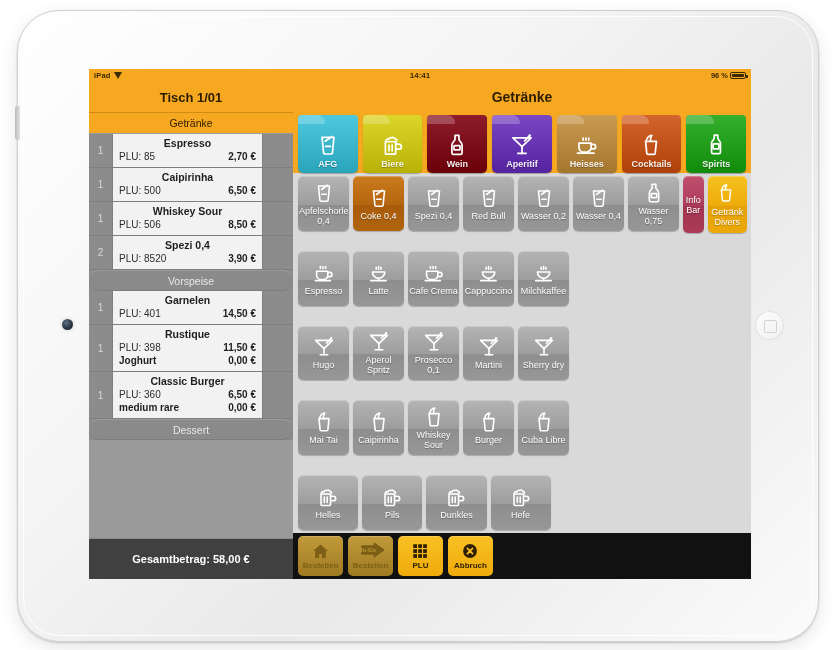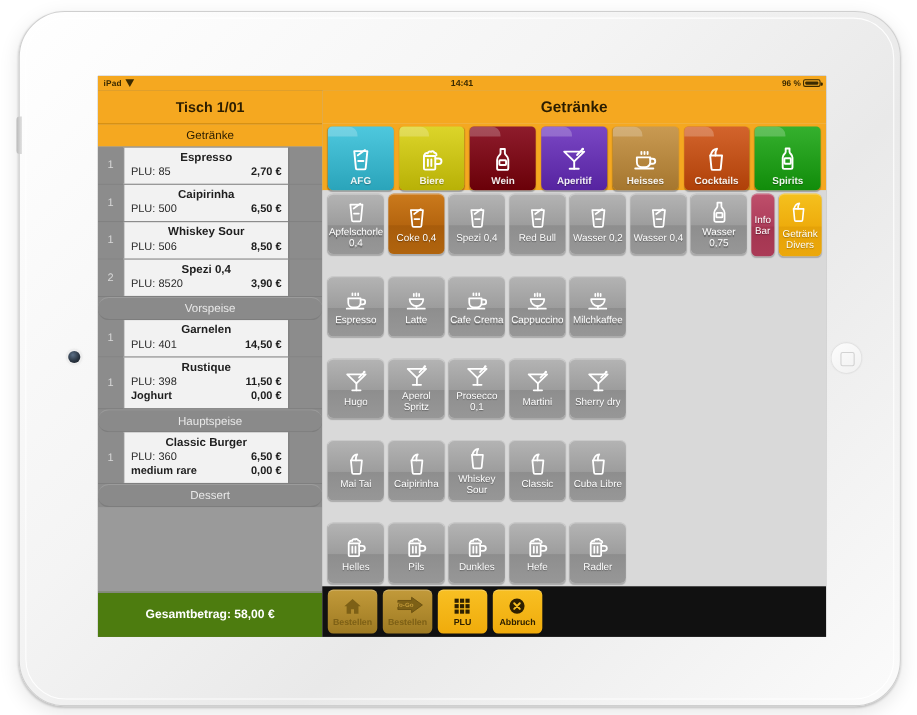--- a/index.html
+++ b/index.html
@@ -101,21 +101,21 @@
     flex:1;background:#f2f2f2;padding:3px 6px 4px 6px;min-width:0;
     border-left:1px solid #7f7f7f;
   }
   .tail-cell{width:30px;flex:0 0 30px;background:#8c8c8c;border-left:1px solid #7f7f7f;}
   .it-name{font-size:10.5px;font-weight:bold;color:#1e1e1e;line-height:13px;white-space:nowrap;overflow:hidden;}
   .it-line{display:flex;justify-content:space-between;align-items:baseline;line-height:13px;}
   .it-plu{font-size:10px;color:#2c2c2c;}
   .it-price{font-size:10px;font-weight:bold;color:#1e1e1e;}
   .it-sub{font-size:10px;font-weight:bold;color:#1e1e1e;}
   .order-total{
-    flex:0 0 40px;background:#4d7c0f;display:flex;align-items:center;justify-content:center;
+    flex:0 0 40px;background:#404040;display:flex;align-items:center;justify-content:center;
     color:#ffffff;font-size:11px;font-weight:bold;border-top:1px solid #8a8a8a;
   }
 
   
   .right-pane{flex:1;display:flex;flex-direction:column;min-width:0;background:#d9d9d9;}
   .right-title{
     height:30px;flex:0 0 30px;background:#f5a820;color:#2b1d00;
     display:flex;align-items:center;justify-content:center;font-size:14px;font-weight:bold;
   }
 
@@ -288,21 +288,20 @@
                     <span class="it-plu">PLU: 398</span>
                     <span class="it-price">11,50 €</span>
                   </div>
                   <div class="it-line">
                     <span class="it-sub">Joghurt</span>
                     <span class="it-sub">0,00 €</span>
                   </div>
                 </div>
                 <div class="tail-cell"></div>
               </div>
-              <div class="sect-head">Hauptspeise</div>
               <div class="order-row">
                 <div class="qty-cell">1</div>
                 <div class="item-cell">
                   <div class="it-name">Classic Burger</div>
                   <div class="it-line">
                     <span class="it-plu">PLU: 360</span>
                     <span class="it-price">6,50 €</span>
                   </div>
                   <div class="it-line">
                     <span class="it-sub">medium rare</span>
@@ -569,21 +568,21 @@
                         <path stroke="#fff" stroke-width="1.6" fill="none" stroke-linecap="round" stroke-linejoin="round" d="M7 8.6h10l-1.1 11a1.2 1.2 0 0 1-1.2 1.1H9.3a1.2 1.2 0 0 1-1.2-1.1z"></path>
                         <path stroke="#fff" stroke-width="1.6" fill="none" stroke-linecap="round" stroke-linejoin="round" d="M7.4 8.6c.8-3.2 3-5.4 5.4-5.6-1.1 1.5-1.5 3.4-1.3 5.6"></path>
                       </svg></div>
                     <div class="p-lbl">Whiskey Sour</div>
                   </div>
                   <div class="prod">
                     <div class="p-ico"><svg viewBox="0 0 24 24" width="24" height="24">
                         <path stroke="#fff" stroke-width="1.6" fill="none" stroke-linecap="round" stroke-linejoin="round" d="M7 8.6h10l-1.1 11a1.2 1.2 0 0 1-1.2 1.1H9.3a1.2 1.2 0 0 1-1.2-1.1z"></path>
                         <path stroke="#fff" stroke-width="1.6" fill="none" stroke-linecap="round" stroke-linejoin="round" d="M7.4 8.6c.8-3.2 3-5.4 5.4-5.6-1.1 1.5-1.5 3.4-1.3 5.6"></path>
                       </svg></div>
-                    <div class="p-lbl">Classic</div>
+                    <div class="p-lbl">Burger</div>
                   </div>
                   <div class="prod">
                     <div class="p-ico"><svg viewBox="0 0 24 24" width="24" height="24">
                         <path stroke="#fff" stroke-width="1.6" fill="none" stroke-linecap="round" stroke-linejoin="round" d="M7 8.6h10l-1.1 11a1.2 1.2 0 0 1-1.2 1.1H9.3a1.2 1.2 0 0 1-1.2-1.1z"></path>
                         <path stroke="#fff" stroke-width="1.6" fill="none" stroke-linecap="round" stroke-linejoin="round" d="M7.4 8.6c.8-3.2 3-5.4 5.4-5.6-1.1 1.5-1.5 3.4-1.3 5.6"></path>
                       </svg></div>
                     <div class="p-lbl">Cuba Libre</div>
                   </div>
                   <div class="prod empty"></div>
                   <div class="prod empty"></div>
@@ -617,29 +616,20 @@
                     <div class="p-lbl">Dunkles</div>
                   </div>
                   <div class="prod">
                     <div class="p-ico"><svg viewBox="0 0 24 24" width="24" height="24">
                         <path stroke="#fff" stroke-width="1.6" fill="none" stroke-linecap="round" stroke-linejoin="round" d="M5 9h9.5v10.5a1 1 0 0 1-1 1H6a1 1 0 0 1-1-1z"></path>
                         <path stroke="#fff" stroke-width="1.6" fill="none" stroke-linecap="round" stroke-linejoin="round" d="M14.8 11.2h2.6a2.3 2.3 0 0 1 0 4.6h-2.6"></path>
                         <path stroke="#fff" stroke-width="1.6" fill="none" stroke-linecap="round" stroke-linejoin="round" d="M5.2 8.4c.6-1.5 1.9-2 2.9-1.6.3-1.4 1.8-2 2.8-1.2.8-1 2.5-.7 2.8.8 1.2-.2 1.9.8 1.8 1.9"></path>
                         <path stroke="#fff" stroke-width="1.6" fill="none" stroke-linecap="round" stroke-linejoin="round" d="M8.3 12v5.4M11.2 12v5.4"></path>
                       </svg></div>
                     <div class="p-lbl">Hefe</div>
-                  </div>
-                  <div class="prod">
-                    <div class="p-ico"><svg viewBox="0 0 24 24" width="24" height="24">
-                        <path stroke="#fff" stroke-width="1.6" fill="none" stroke-linecap="round" stroke-linejoin="round" d="M5 9h9.5v10.5a1 1 0 0 1-1 1H6a1 1 0 0 1-1-1z"></path>
-                        <path stroke="#fff" stroke-width="1.6" fill="none" stroke-linecap="round" stroke-linejoin="round" d="M14.8 11.2h2.6a2.3 2.3 0 0 1 0 4.6h-2.6"></path>
-                        <path stroke="#fff" stroke-width="1.6" fill="none" stroke-linecap="round" stroke-linejoin="round" d="M5.2 8.4c.6-1.5 1.9-2 2.9-1.6.3-1.4 1.8-2 2.8-1.2.8-1 2.5-.7 2.8.8 1.2-.2 1.9.8 1.8 1.9"></path>
-                        <path stroke="#fff" stroke-width="1.6" fill="none" stroke-linecap="round" stroke-linejoin="round" d="M8.3 12v5.4M11.2 12v5.4"></path>
-                      </svg></div>
-                    <div class="p-lbl">Radler</div>
                   </div>
                   <div class="prod empty"></div>
                   <div class="prod empty"></div>
                 </div>
               </div>
             <div class="grid-side" id="grid-side">
                 <div class="side-btn side-info">
                   <div class="p-lbl">Info Bar</div>
                 </div>
                 <div class="side-btn side-div">

